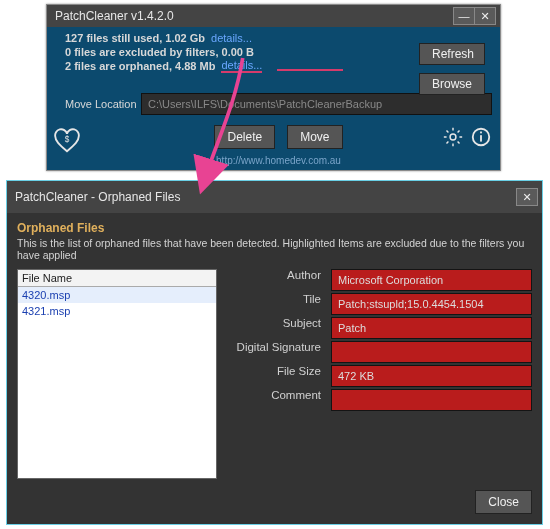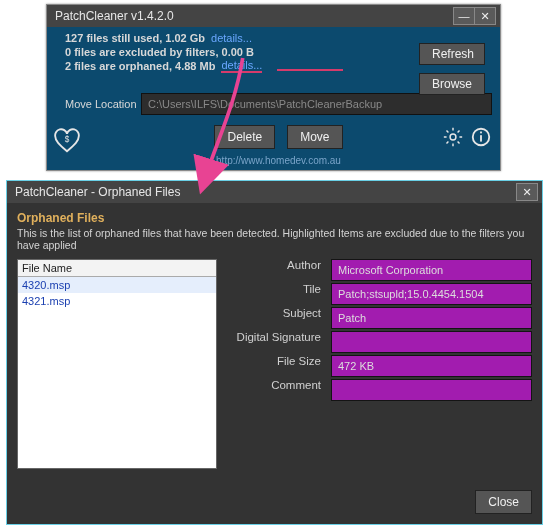--- a/index.html
+++ b/index.html
@@ -106,21 +106,21 @@
   
   .win2 {
     position: absolute;
     left: 6px; top: 180px;
     width: 537px;
     height: 345px;
     background: #333333;
     border: 1px solid #6ad0e6;
     color:#ccc;
   }
-  .win2 .titlebar { background:#444; height:22px; font-size:12px;}
+  .win2 .titlebar { background:#444; height:32px; font-size:12px;}
   .sect-title {
     color:#e0b05c; font-weight:bold;
     padding:8px 10px 2px 10px; font-size:12px;
   }
   .sect-desc {
     color:#d4d4d4;
     padding:0 10px 8px 10px;
     font-size:10.5px;
   }
   .content-row {
@@ -146,21 +146,21 @@
   }
   .prow {
     display:flex; margin-bottom:2px;
     height:22px;
   }
   .plabel {
     width:100px; text-align:right; color:#d0d0d0;
     padding-right:10px; font-size:11.5px;
   }
   .pval {
-    flex:1; height:22px; background:#a21caf;
+    flex:1; height:22px; background:#b91c1c;
     border:1px solid #141414; color:#ddd;
     padding:2px 6px; font-size:11px;
     display:flex; align-items:center;
     overflow:hidden;
   }
   .closebtn-row {
     position:absolute; right:10px; bottom:10px;
   }
 </style>
 </head>

